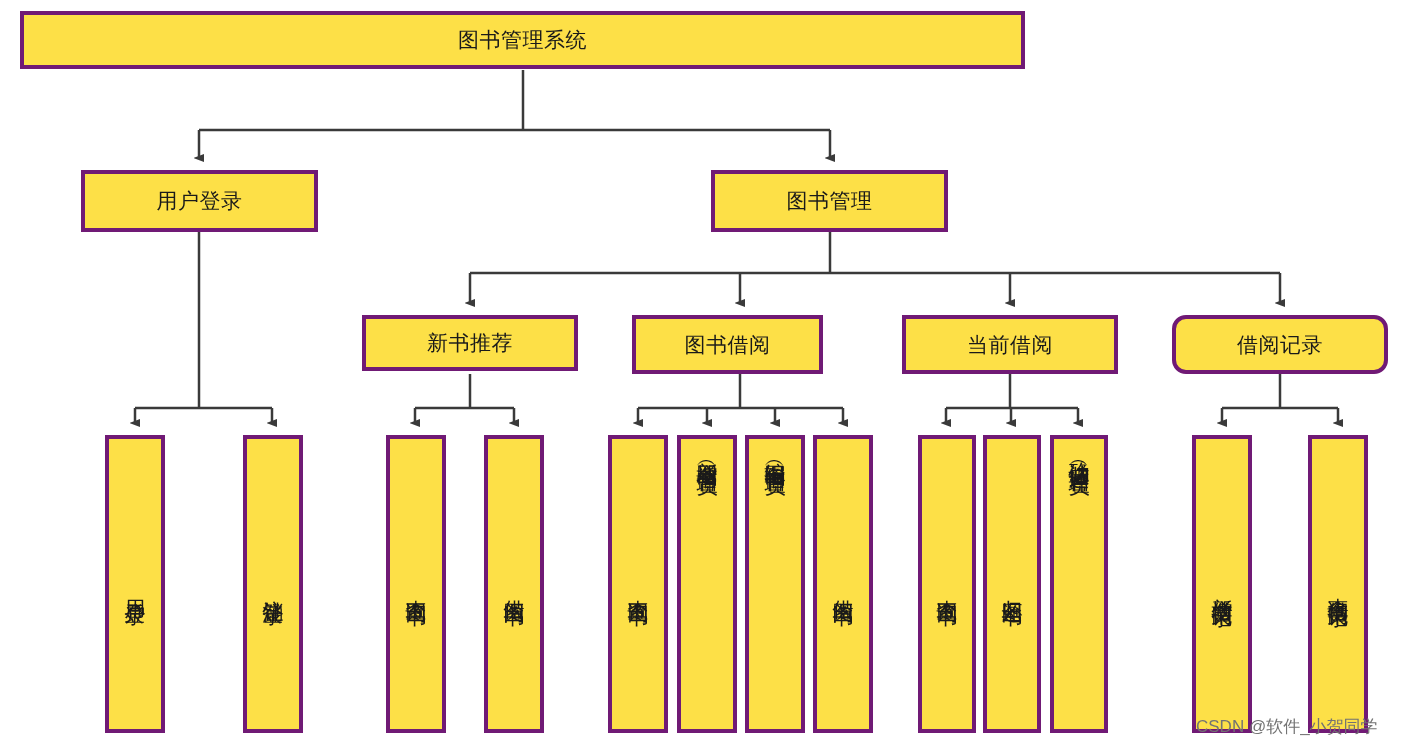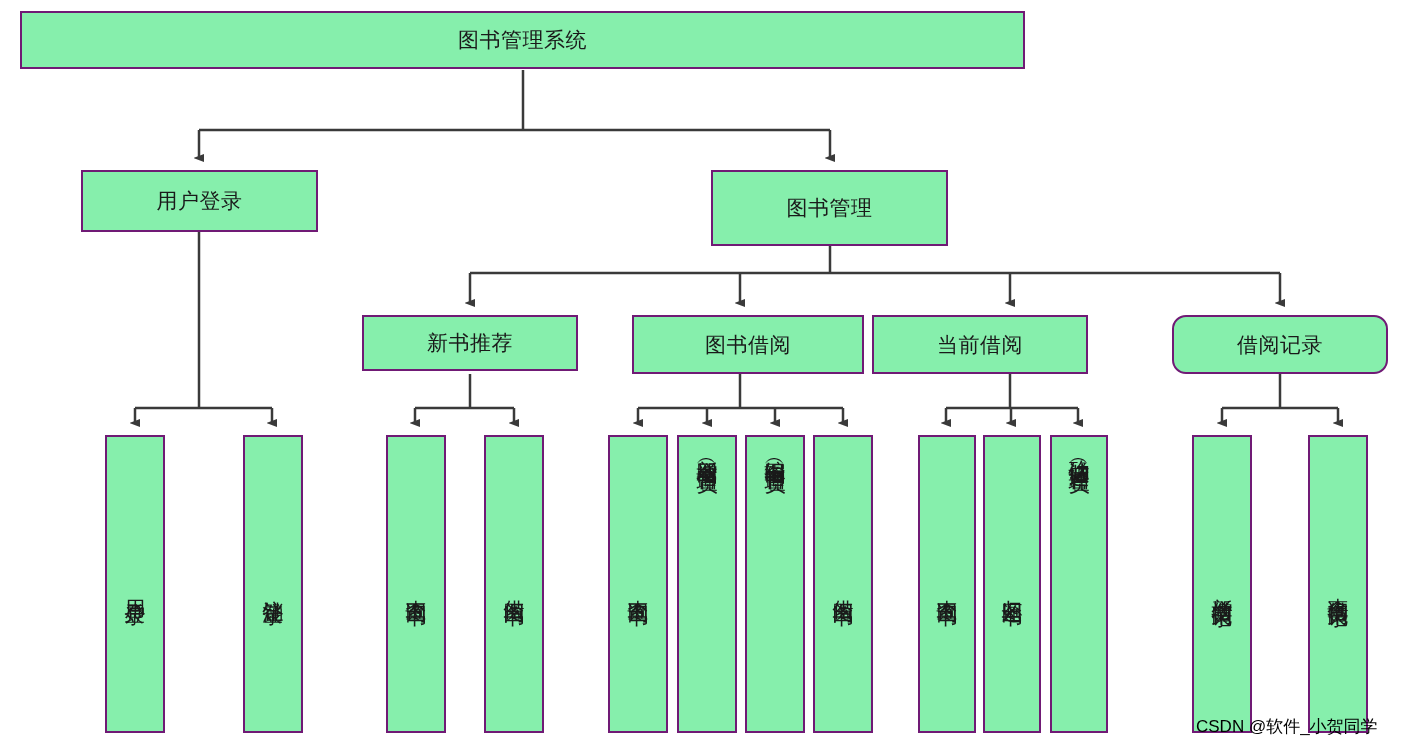--- a/index.html
+++ b/index.html
@@ -21,22 +21,22 @@
     position: absolute;
     left: 0;
     top: 0;
     width: 1405px;
     height: 747px;
     pointer-events: none;
   }
   .node {
     position: absolute;
     box-sizing: border-box;
-    background: #86efac;
-    border: 2px solid #701a75;
+    background: #fde047;
+    border: 4px solid #701a75;
     display: flex;
     align-items: center;
     justify-content: center;
     color: #1a1a1a;
     z-index: 2;
   }
   .node-h {
     font-size: 21px;
     letter-spacing: 0.5px;
     white-space: nowrap;
@@ -59,21 +59,21 @@
     margin-bottom: auto;
   }
   .node-v.center {
     align-items: center;
   }
   #watermark {
     position: absolute;
     left: 1196px;
     top: 715px;
     font-size: 17px;
-    color: #000000;
+    color: #737373;
     white-space: nowrap;
     z-index: 3;
     font-family: "Liberation Sans", "DejaVu Sans", sans-serif;
   }
 </style>
 </head>
 <body>
 
 <div id="canvas">
 
@@ -128,33 +128,33 @@
   </svg>
 
   <div class="node node-h" style="left:20px; top:11px; width:1005px; height:58px;">
     <span>图书管理系统</span>
   </div>
 
   <div class="node node-h" style="left:81px; top:170px; width:237px; height:62px;">
     <span>用户登录</span>
   </div>
 
-  <div class="node node-h" style="left:711px; top:170px; width:237px; height:76px;">
+  <div class="node node-h" style="left:711px; top:170px; width:237px; height:62px;">
     <span>图书管理</span>
   </div>
 
   <div class="node node-h" style="left:362px; top:315px; width:216px; height:56px;">
     <span>新书推荐</span>
   </div>
 
-  <div class="node node-h" style="left:632px; top:315px; width:232px; height:59px;">
+  <div class="node node-h" style="left:632px; top:315px; width:191px; height:59px;">
     <span>图书借阅</span>
   </div>
 
-  <div class="node node-h" style="left:872px; top:315px; width:216px; height:59px;">
+  <div class="node node-h" style="left:902px; top:315px; width:216px; height:59px;">
     <span>当前借阅</span>
   </div>
 
   <div class="node node-h" style="left:1172px; top:315px; width:216px; height:59px;border-radius:14px;">
     <span>借阅记录</span>
   </div>
 
   <div class="node node-v center" style="left:105px; top:435px; width:60px; height:298px;">
     <span class="vtext">用户登录</span>
   </div>

